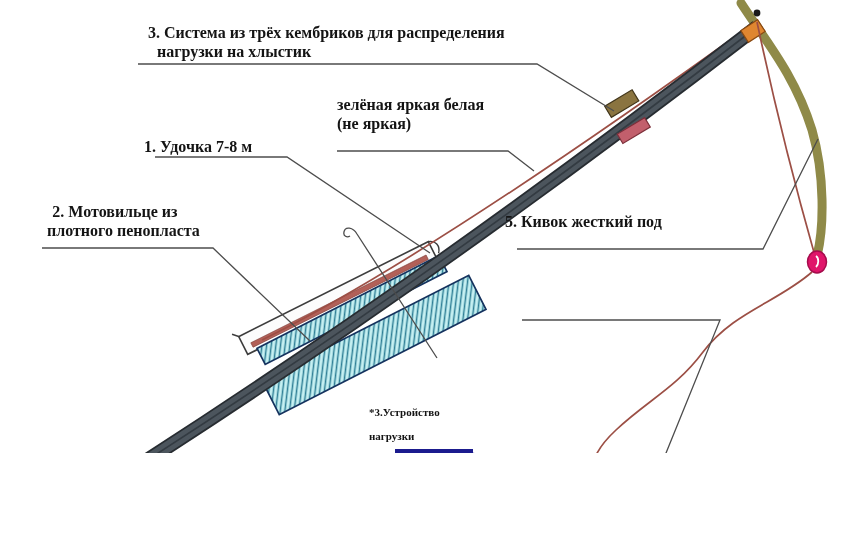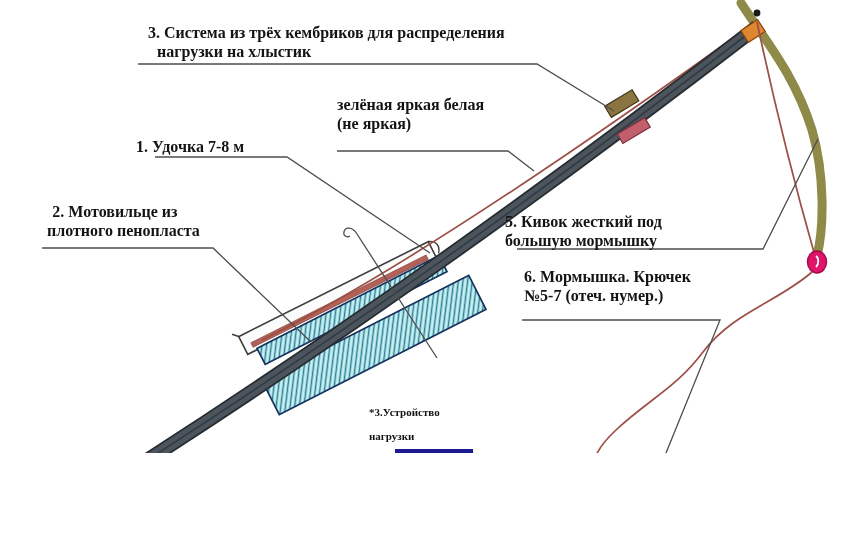--- a/index.html
+++ b/index.html
@@ -114,37 +114,32 @@
   <div class="lbl" style="left:148px;top:23px;">
     <span class="ln">3. Система из трёх кембриков для распределения</span>
     <span class="ln ind8">нагрузки на хлыстик</span>
   </div>
 
   <div class="lbl" style="left:337px;top:95px;">
     <span class="ln">зелёная яркая белая</span>
     <span class="ln">(не яркая)</span>
   </div>
 
-  <div class="lbl" style="left:136px;top:137px;">
+  <div class="lbl" style="left:144px;top:137px;">
     <span class="ln">1. Удочка 7-8 м</span>
   </div>
 
   <div class="lbl" style="left:30px;top:202px;text-align:center;">
     <span class="ln">2. Мотовильце из</span>
     <span class="ln ind16">плотного пенопласта</span>
   </div>
 
   <div class="lbl" style="left:505px;top:212px;">
     <span class="ln">5. Кивок жесткий под</span>
-    <span class="ln">большую мормышку</span>
   </div>
 
-  <div class="lbl" style="left:524px;top:267px;">
-    <span class="ln">6. Мормышка. Крючек</span>
-    <span class="ln">№5-7 (отеч. нумер.)</span>
-  </div>
 
   <div class="lbl" style="left:369px;top:400px;font-size:11px;line-height:24px;">
     <span class="ln">*3.Устройство</span>
     <span class="ln">нагрузки</span>
   </div>
 
 </div>
 
 </body></html>

